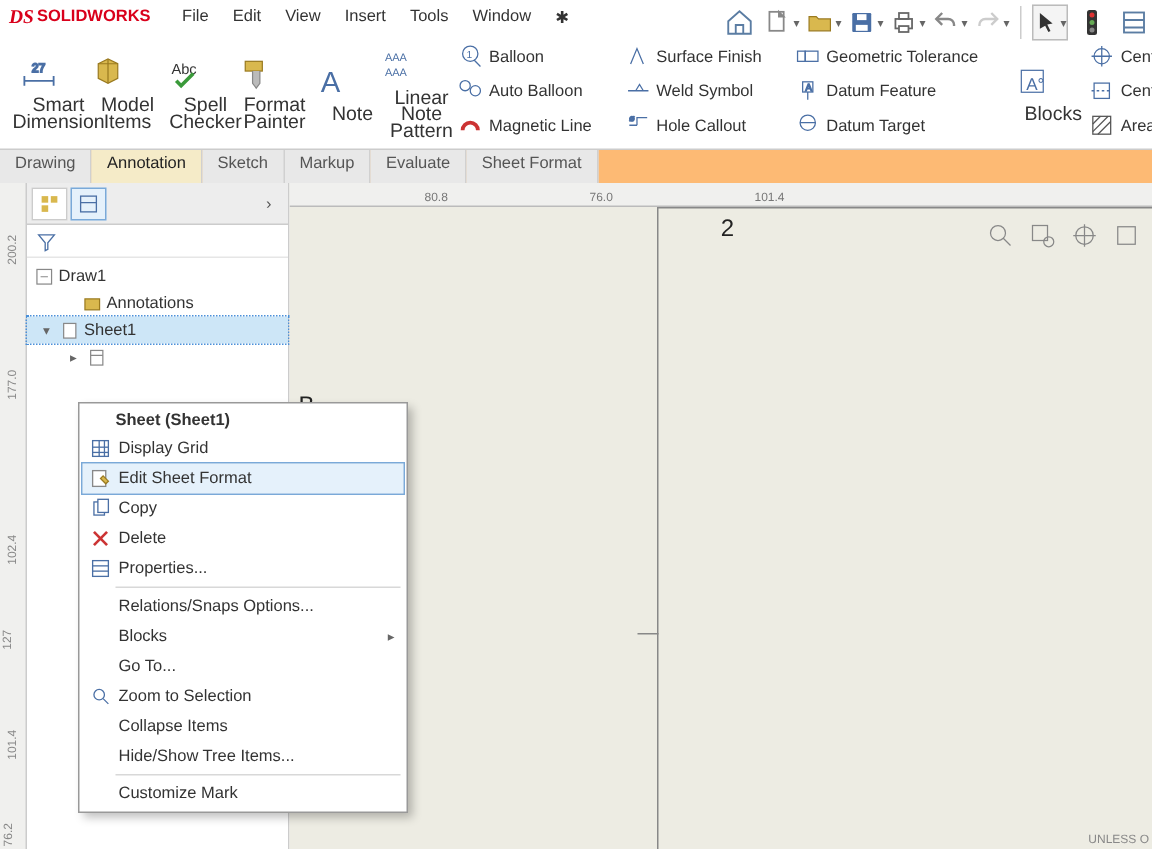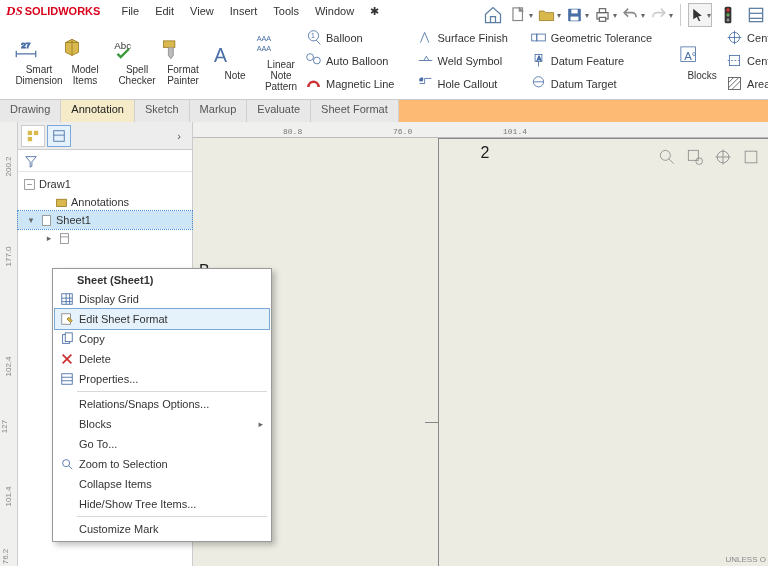--- a/index.html
+++ b/index.html
@@ -14,21 +14,21 @@
 .qbtn { width:24px; height:24px; display:flex; align-items:center; justify-content:center; cursor:pointer; }
 .qbtn svg { width:20px; height:20px; }
 .dd { font-size:8px; color:#666; margin-left:1px; }
 .divider { width:1px; height:22px; background:#ccc; margin:0 3px; }
 
 .ribbon { height:78px; background:#fff; border-bottom:1px solid #ccc; display:flex; padding:3px 4px; gap:2px; }
 .rgroup { display:flex; flex-direction:column; align-items:center; justify-content:center; padding:0 4px; min-width:44px; cursor:pointer; text-align:center; }
 .rgroup-stack { display:flex; flex-direction:column; justify-content:flex-end; gap:2px; padding:2px 4px; }
 .ricon { width:28px; height:28px; display:flex; align-items:center; justify-content:center; }
 .ricon svg { width:26px; height:26px; }
-.rlbl { font-size:10px; line-height:11px; color:#333; margin-top:1px;margin-left:26px; }
+.rlbl { font-size:13px; line-height:11px; color:#333; margin-top:1px;margin-left:26px; }
 .rsep { width:1px; background:#d8d8d8; margin:4px 2px; }
 .rline { display:flex; align-items:center; gap:4px; height:23px; padding:0 3px; cursor:pointer; white-space:nowrap; }
 .rline svg { width:17px; height:17px; flex-shrink:0; }
 .rline span { font-size:11px; }
 
 .tabs { height:22px; display:flex; background:#fdba74; }
 .tab { padding:3px 10px; font-size:11px; border-right:1px solid #d0d0d0; cursor:pointer; background:#e8e8e8; color:#555; }
 .tab.active { background:#f5ebc8; color:#222; }
 
 .workspace { display:flex; height:444px; }
@@ -42,21 +42,21 @@
 .tree { padding:3px 0; }
 .tree-item { display:flex; align-items:center; height:18px; gap:3px; cursor:pointer; padding-right:4px; }
 .tree-item.sel { background:#cde6f7; outline:1px dotted #4a90d9; }
 .expander { width:10px; display:inline-block; text-align:center; color:#666; font-size:9px; }
 .ticon { width:14px; height:14px; display:inline-flex; align-items:center; justify-content:center; }
 .ticon svg { width:13px; height:13px; }
 .arrow-r { padding:4px 8px; cursor:pointer; color:#555; margin-left:auto; }
 
 .canvas-wrap { flex:1; position:relative; background:#edece3; overflow:hidden; }
 .ruler-h { height:16px; background:#f0f0ee; border-bottom:1px solid #bbb; display:flex; align-items:flex-end; position:relative; }
-.ruler-h .tick { position:absolute; font-size:8px; color:#777; bottom:1px;font-family:Liberation Mono, monospace; }
+.ruler-h .tick { position:absolute; font-size:8px; color:#777; bottom:1px; }
 .hud { position:absolute; top:22px; right:4px; display:flex; gap:2px; }
 .hud .qbtn { width:26px; height:26px; }
 .sheet-label2 { position:absolute; top:22px; left:50%; font-size:16px; font-family:Arial; color:#222; }
 .sheet-labelB { position:absolute; top:140px; left:6px; font-size:16px; font-family:Arial; color:#222; }
 .sheet-edge { position:absolute; right:0; top:16px; bottom:0; width:330px; border-left:1px solid #888; border-top:1px solid #888; }
 .sheet-edge-mid { position:absolute; left:-14px; top:283px; width:14px; height:2px; border-top:1px solid #888; }
 .corner-tag { position:absolute; right:2px; bottom:2px; font-size:8px; color:#888; }
 
 .ctx-menu { position:absolute; left:52px; top:268px; width:220px; background:#fff; border:1px solid #999; box-shadow:3px 3px 6px rgba(0,0,0,.25); z-index:100; padding:2px; }
 .ctx-title { font-weight:bold; padding:3px 6px 3px 22px; font-size:11px; }

